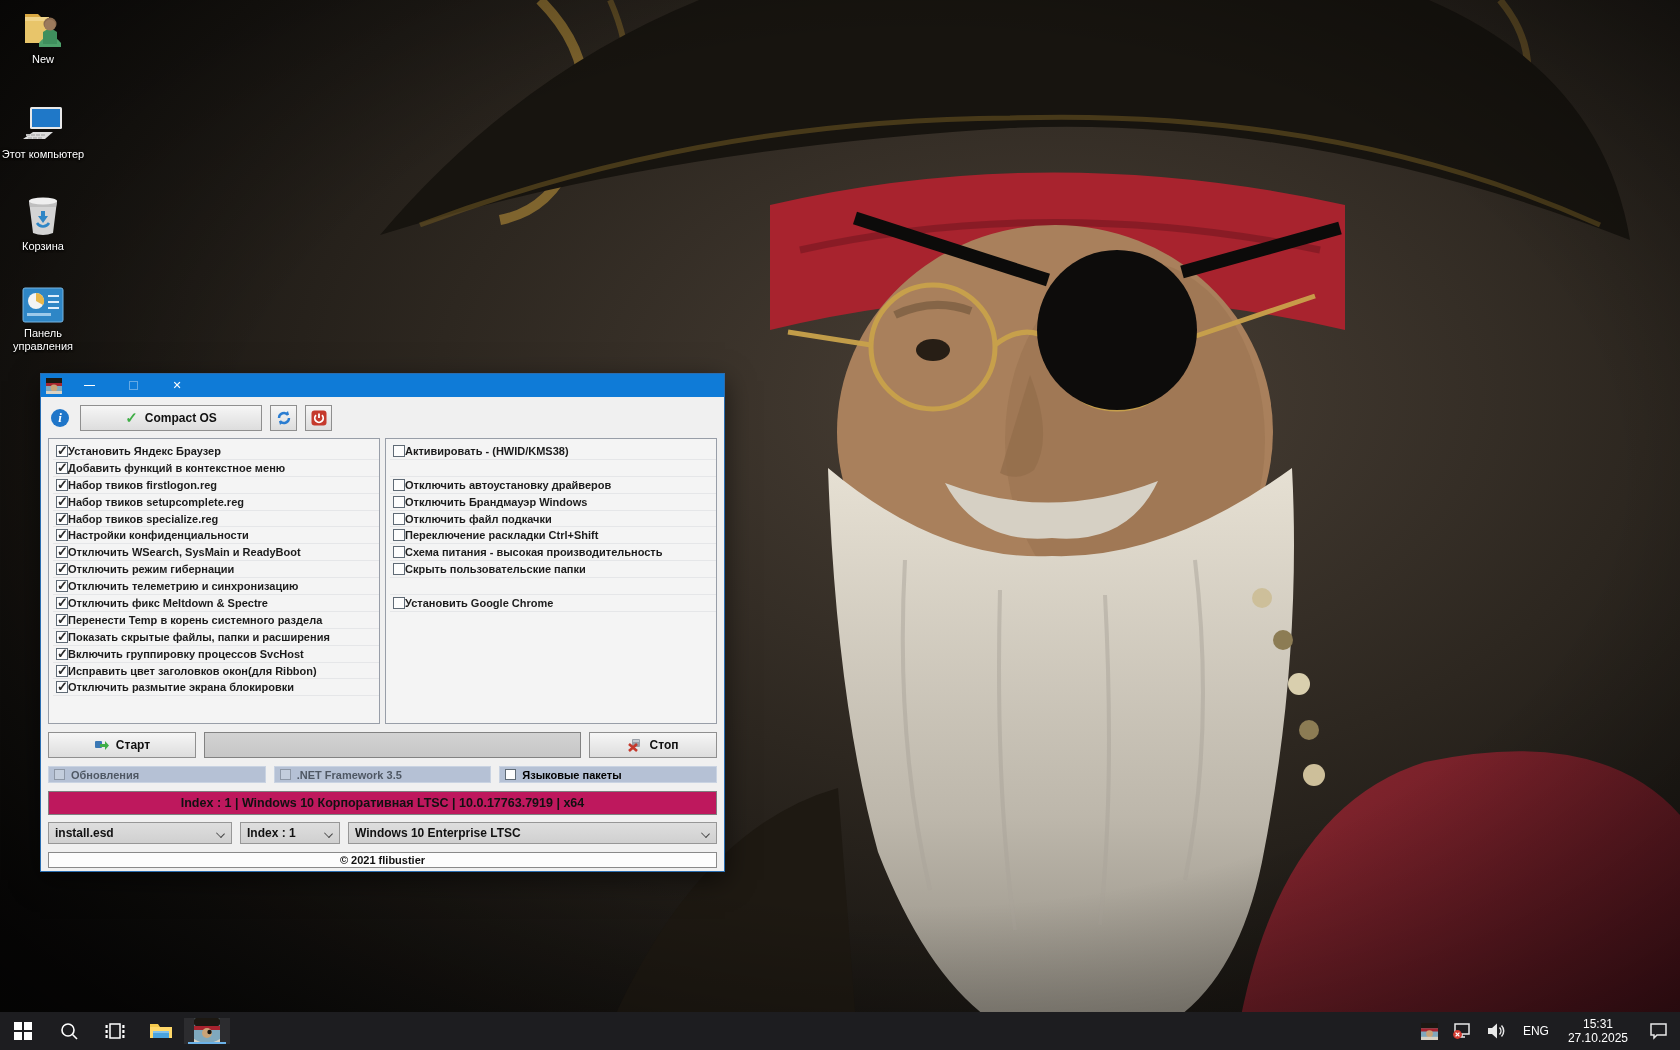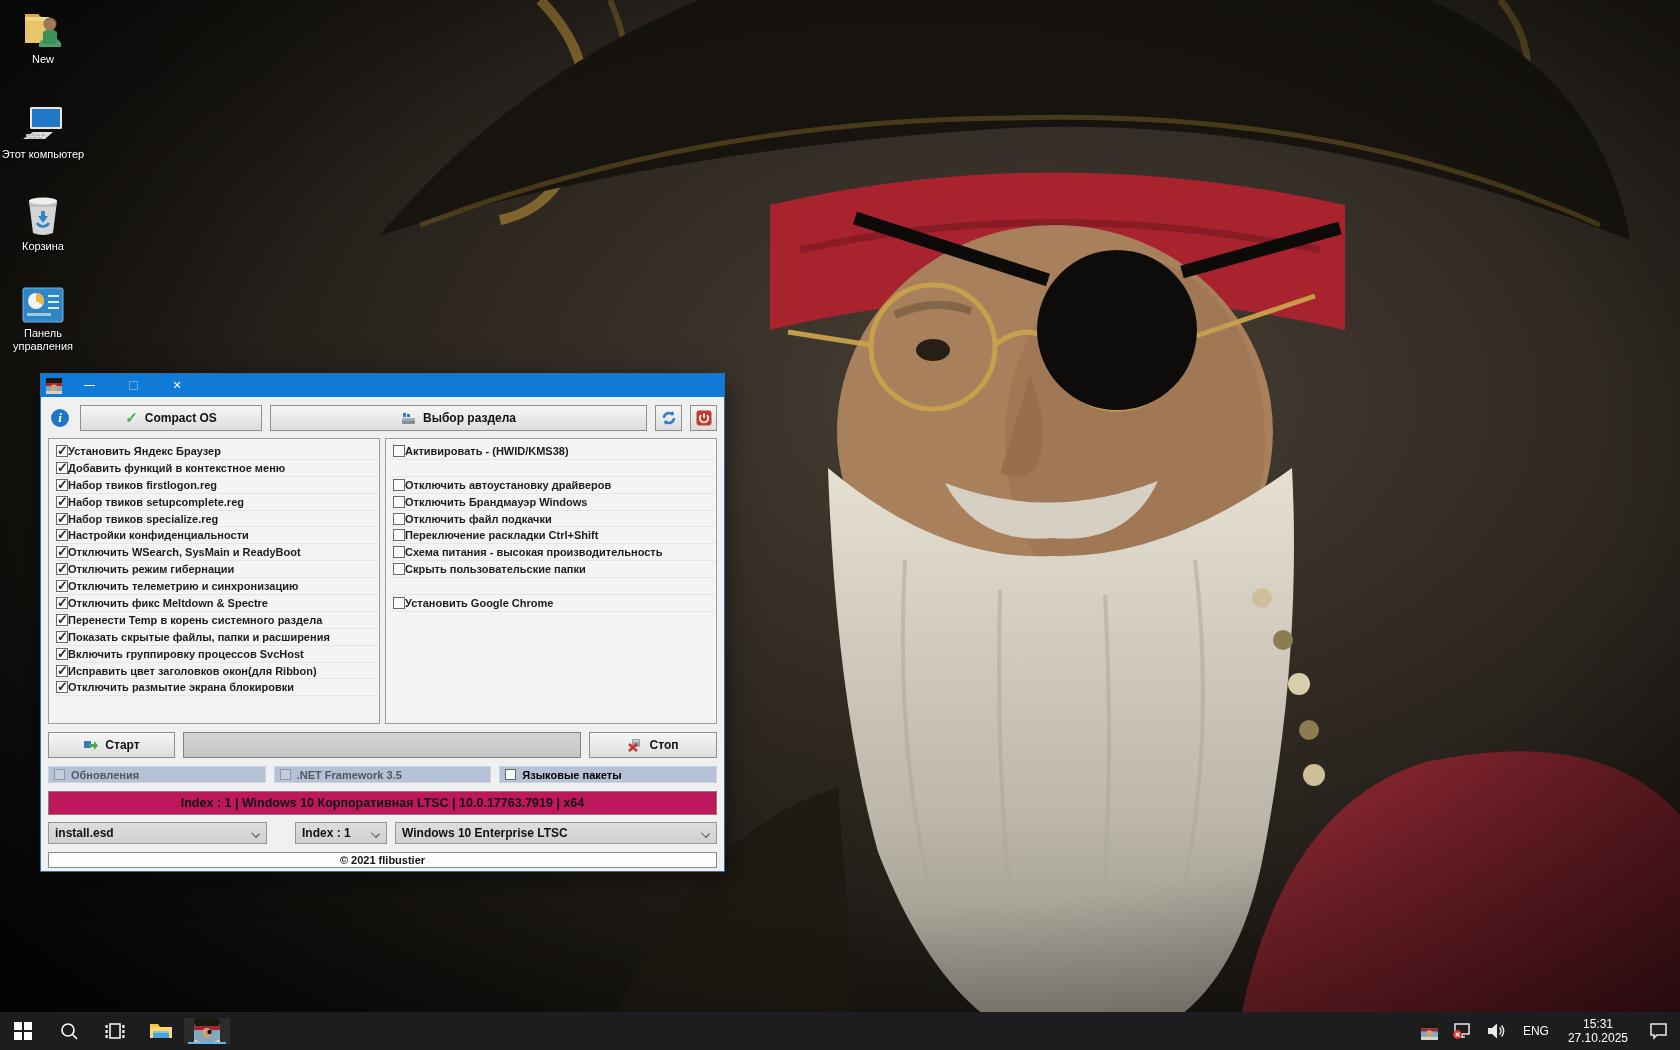--- a/index.html
+++ b/index.html
@@ -36,36 +36,36 @@
 
   .lists { display:flex; gap:5px; margin:7px 7px 0 7px; height:286px; }
   .listbox { flex:1; background:#f4f4f4; border:1px solid #989ea8; padding:4px 0 0 4px; overflow:hidden; }
   .opt-row { display:flex; align-items:center; height:16.9px; border-bottom:1px solid rgba(120,130,145,.12); padding-left:3px; }
   .opt-row.gap { }
   .cb { width:12px; height:12px; background:#fdfdfd; border:1px solid #5f6a75; position:relative; flex:0 0 auto; }
   .cb.checked::after { content:"✓"; position:absolute; left:0px; top:-3px; font-size:13px; font-weight:700; color:#2a2a2a; }
   .opt-label { font-size:11px; font-weight:700; color:#1c1c1c; white-space:nowrap; }
 
   .actions { display:flex; gap:8px; margin:8px 7px 0 7px; height:26px; }
-  .btn-start { width:127px; }
+  .btn-start { width:148px; }
   .btn-stop { width:128px; }
   .progress { flex:1; border:1px solid #828282; background:linear-gradient(#d2d2d2,#c6c6c6); }
 
   .extras { display:flex; gap:8px; margin:8px 7px 0 7px; height:17px; }
   .strip { flex:1; background:#b5c1d5; border:1px solid #c9d3e2; display:flex; align-items:center; gap:6px; padding-left:5px; }
   .strip .cb { width:11px; height:11px; }
   .strip .s-lbl { font-size:11px; font-weight:700; color:#000; white-space:nowrap; }
   .strip.disabled .s-lbl { color:#4f5864; }
   .strip.disabled .cb { background:#c3cddc; border-color:#8d97a6; }
 
   .index-panel { margin:8px 7px 0 7px; height:24px; background:#be185d; border:1px solid #7f7f7f; display:flex; align-items:center; justify-content:center; font-size:12.5px; font-weight:700; color:#111; }
 
   .selects { display:flex; gap:8px; margin:7px 7px 0 7px; height:22px; }
   .select { background:linear-gradient(#dedede,#d0d0d0); border:1px solid #979797; display:flex; align-items:center; padding:0 6px; font-size:12px; font-weight:700; color:#111; position:relative; }
-  .sel-file { width:219px; } .sel-index { width:92px;margin-left:20px; } .sel-edition { flex:1; }
+  .sel-file { width:184px; } .sel-index { width:100px; } .sel-edition { flex:1; }
   .chev { position:absolute; right:7px; top:7px; width:7px; height:7px; border-right:1.5px solid #444; border-bottom:1.5px solid #444; transform:rotate(45deg) scale(1,.8); }
 
   .copyright { margin:8px 7px 0 7px; height:16px; background:#fdfdfd; border:1px solid #8a8a8a; display:flex; align-items:center; justify-content:center; font-size:11px; font-weight:700; color:#111; }
 
   
   .taskbar { position:absolute; left:0; bottom:0; width:1680px; height:38px; background:#1d1d20; z-index:10; display:flex; align-items:center; }
   .tb-btn { width:46px; display:flex; align-items:center; justify-content:center; position:relative; }
   .tb-btn.active { background:rgba(255,255,255,.07); }
   .tb-btn.active::after { content:""; position:absolute; left:4px; right:4px; bottom:0; height:2px; background:#6cb2e8; }
   .win-logo { display:grid; grid-template-columns:8px 8px; grid-template-rows:8px 8px; gap:1.5px; }
@@ -234,30 +234,20 @@
     </div>
 
     <div class="toolbar">
       <div class="btn btn-info">
         <span class="info-circle">i</span>
       </div>
       <div class="btn btn-compact">
         <span class="check-glyph">✓</span>
         <span>Compact OS</span>
       </div>
-      <div class="btn btn-part">
-        <svg width="15" height="13" viewBox="0 0 15 13">
-          <rect x="1" y="6" width="13" height="6" rx="1" fill="#8a8f96"></rect>
-          <rect x="1" y="6" width="13" height="2.5" fill="#aab0b8"></rect>
-          <rect x="2" y="1" width="3" height="4" fill="#2b7dd1"></rect>
-            <rect x="6" y="2" width="3" height="3" fill="#2b7dd1"></rect>
-          <circle cx="12" cy="9.6" r="1" fill="#3fae46"></circle>
-        </svg>
-        <span>Выбор раздела</span>
-      </div>
       <div class="btn btn-sq">
         <svg width="16" height="16" viewBox="0 0 16 16">
           <path d="M3,8 a5,5 0 0 1 9,-3" stroke="#2b7dd1" stroke-width="2.4" fill="none"></path>
           <path d="M13,8 a5,5 0 0 1 -9,3" stroke="#2b7dd1" stroke-width="2.4" fill="none"></path>
           <path d="M12,1 l1,4 l-4,-1 Z" fill="#2b7dd1"></path>
           <path d="M4,15 l-1,-4 l4,1 Z" fill="#2b7dd1"></path>
         </svg>
       </div>
       <div class="btn btn-sq">
         <svg width="16" height="16" viewBox="0 0 16 16">

